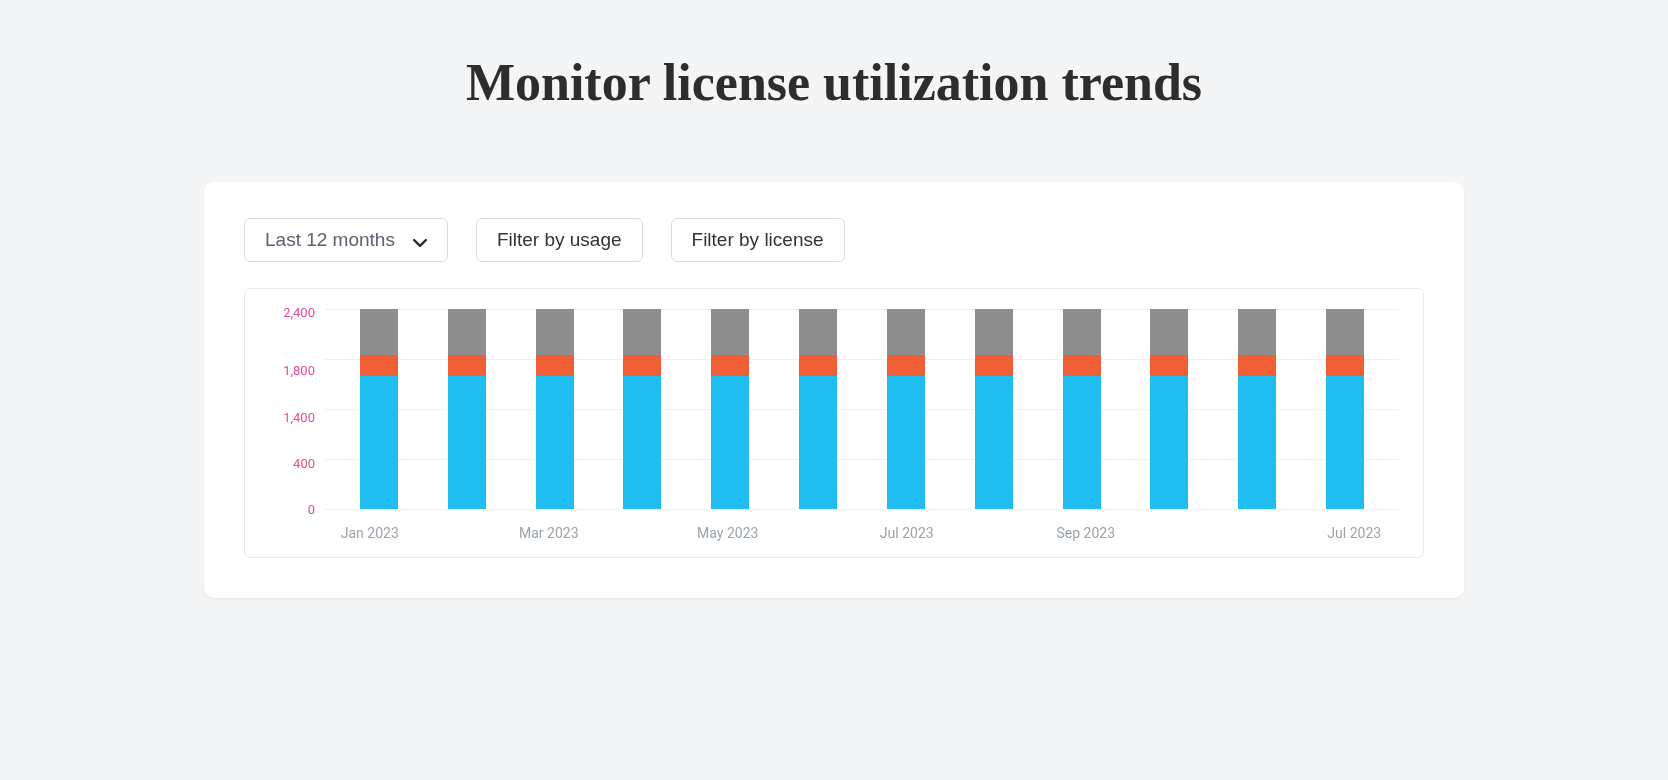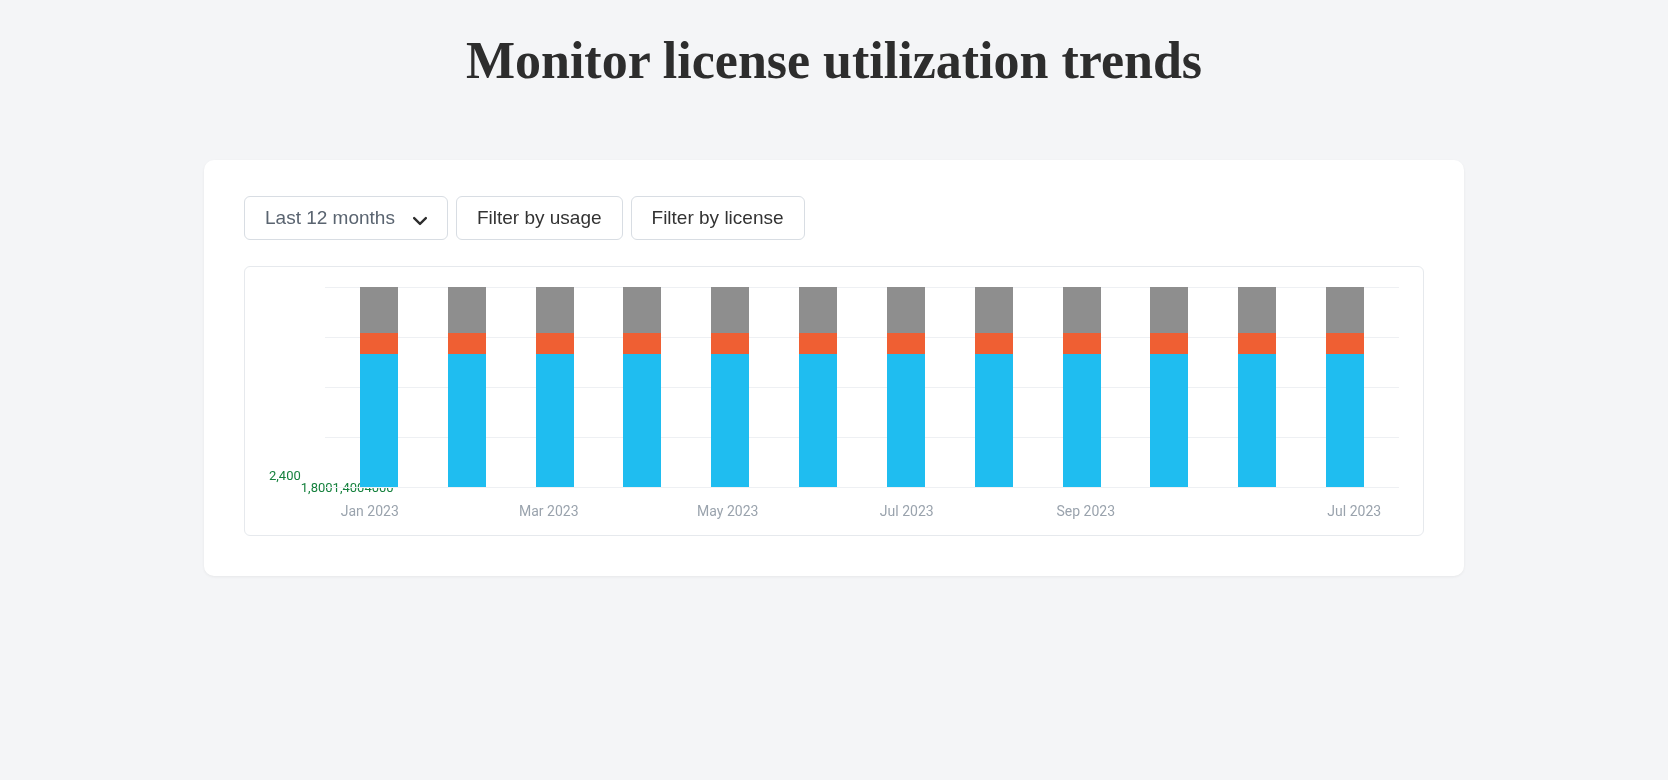--- a/index.html
+++ b/index.html
@@ -6,21 +6,21 @@
   body {
     background: #f4f5f7;
     font-family: -apple-system, BlinkMacSystemFont, "Segoe UI", Roboto, sans-serif;
     width: 1668px;
     height: 780px;
     overflow: hidden;
   }
   .page {
     width: 100%;
     height: 100%;
-    padding: 31px 0 0 0;
+    padding: 53px 0 0 0;
   }
   .page-title {
     text-align: center;
     font-family: Georgia, "Times New Roman", serif;
     font-size: 52px;
     font-weight: 600;
     color: #2d2d2d;
     margin-bottom: 70px;
   }
   .card {
@@ -33,21 +33,21 @@
   }
   .card-title {
     font-family: Georgia, "Times New Roman", serif;
     font-size: 30px;
     font-weight: 600;
     color: #2d2d2d;
     margin-bottom: 26px;
   }
   .controls {
     display: flex;
-    gap: 8px;
+    gap: 28px;
     margin-bottom: 26px;
   }
   .btn {
     display: inline-flex;
     align-items: center;
     gap: 18px;
     border: 1px solid #d8dde3;
     border-radius: 6px;
     padding: 10px 20px;
     background: #fff;
@@ -76,26 +76,27 @@
   .chart-body {
     position: relative;
     padding: 20px 24px 12px 24px;
   }
   .plot-wrap {
     display: flex;
     align-items: stretch;
   }
   .y-axis {
     display: flex;
+    flex-direction: column;
     justify-content: space-between;
     align-items: flex-end;
     width: 56px;
     height: 200px;
     font-size: 13px;
-    color: #15803d;
+    color: #ec4899;
     padding-right: 10px;
   }
   .y-axis span { transform: translateY(50%); }
   .y-axis span:first-child { transform: translateY(-4px); }
   .plot {
     position: relative;
     flex: 1;
     height: 200px;
   }
   .gridline {

